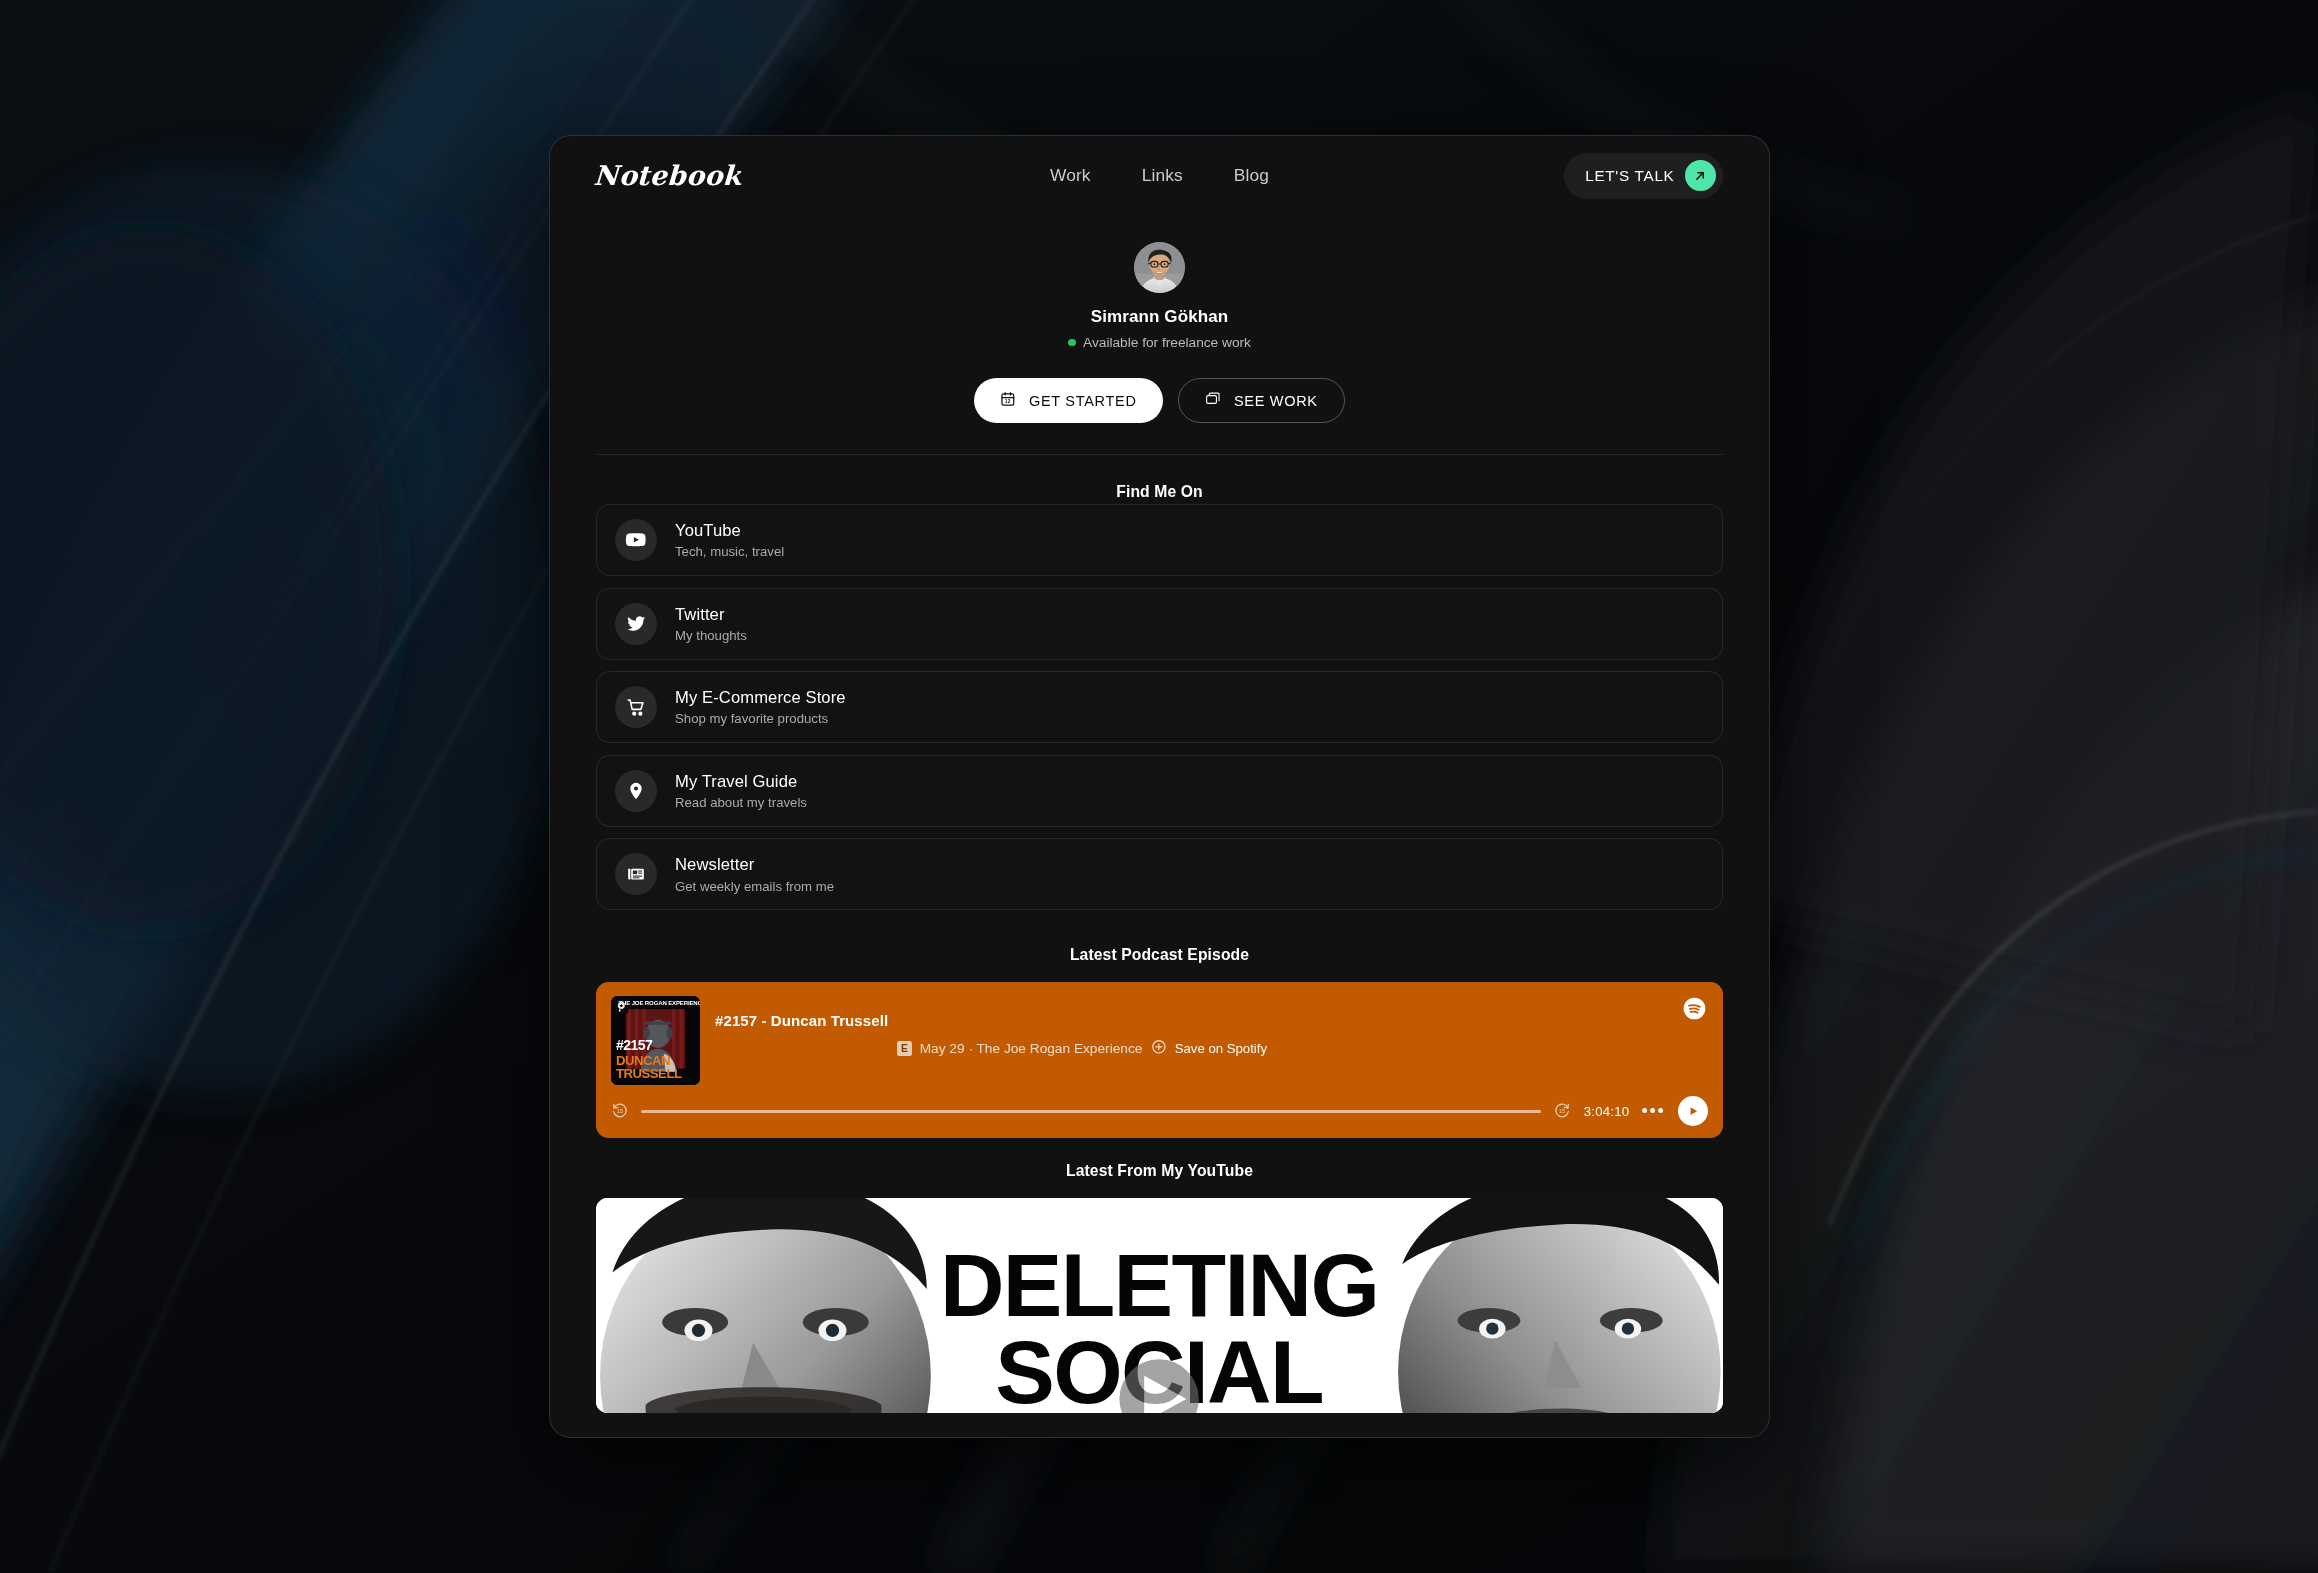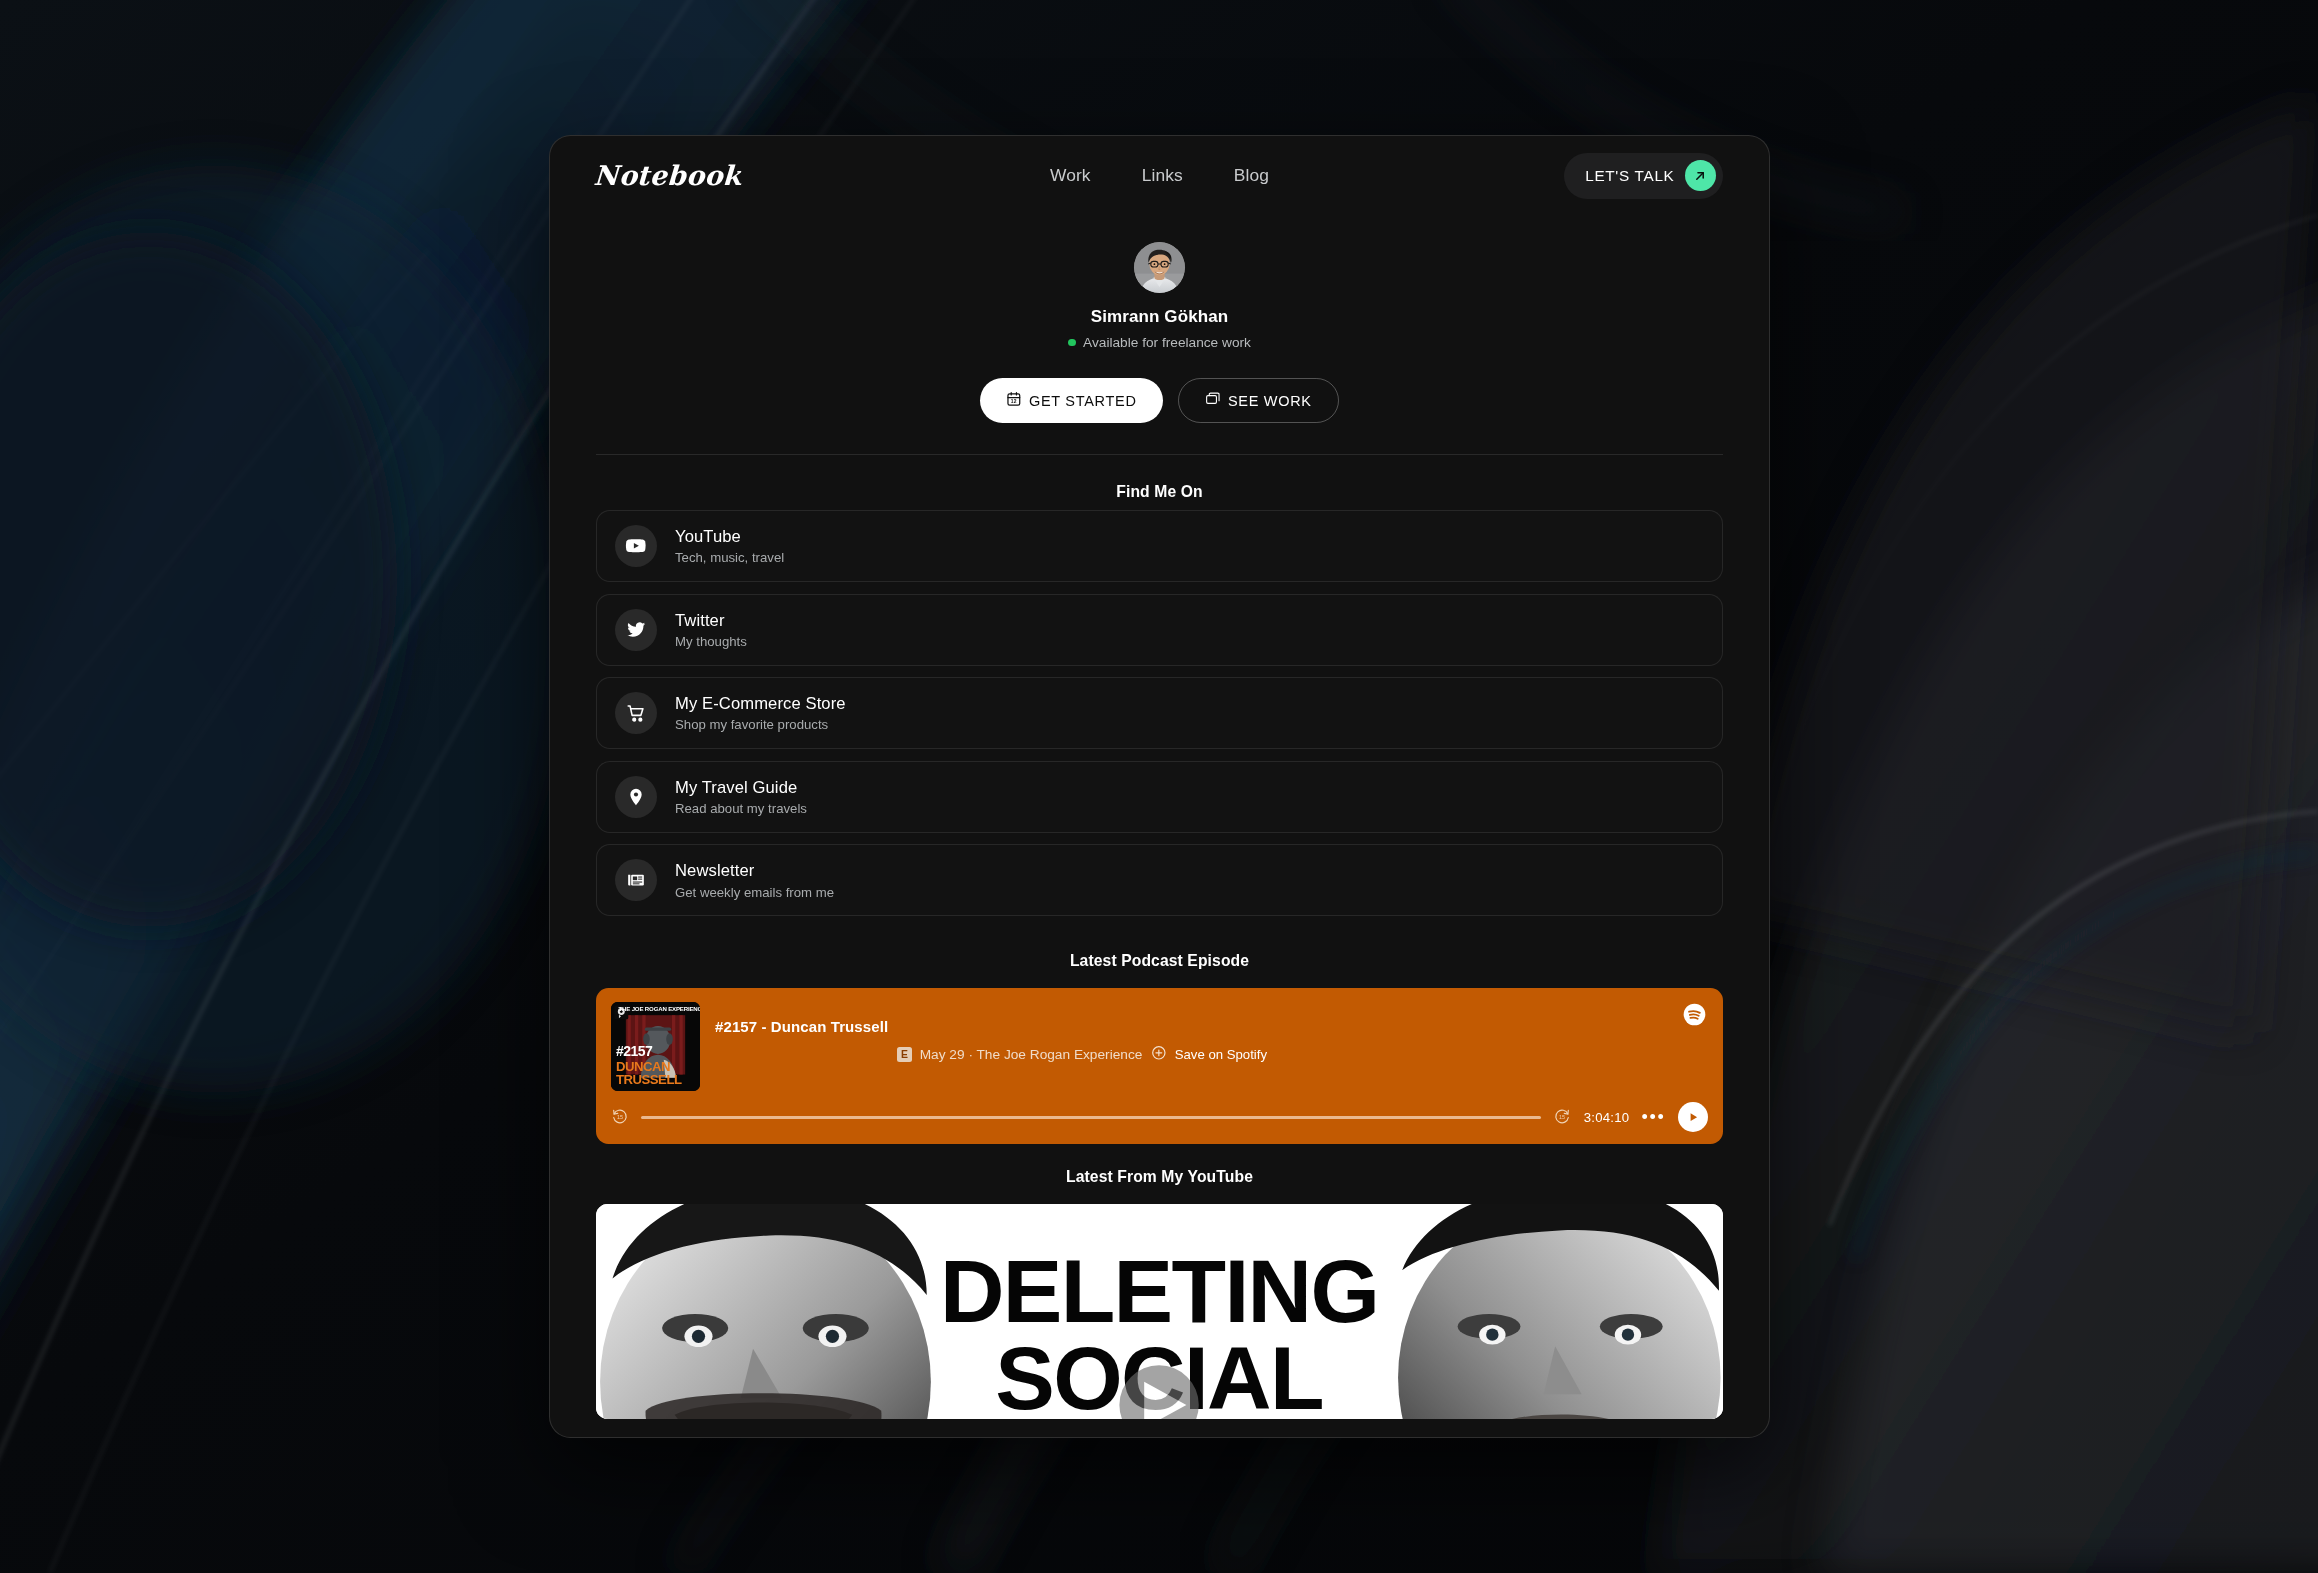--- a/index.html
+++ b/index.html
@@ -70,38 +70,38 @@
   }
   #availability {
     margin-top:8.3px; display:flex; align-items:center; gap:7.5px;
     font-size:13.7px; color:#b8bbbd;
   }
   #availability .dot { width:7.5px; height:7.5px; border-radius:50%; background:#22c55e; }
 
   
   #cta-row { display:flex; justify-content:center; gap:15.7px; margin-top:28px; }
   .cta {
-    display:flex; align-items:center; gap:7px;
+    display:flex; align-items:center; gap:13px;
     border-radius:827px; padding:12.4px 26px; cursor:pointer;
     font-size:14.5px; letter-spacing:0.7px;
   }
   .cta.primary { background:#ffffff; color:#0d0d0d; }
   .cta.secondary { background:transparent; color:#ffffff; border:0.8px solid rgba(255,255,255,0.28);text-align:right; }
 
   
   #divider { height:0.8px; background:rgba(255,255,255,0.10); margin:31px 0 0 0; }
 
   
   .section-title {
     text-align:center; font-size:15.7px; font-weight:700; color:#ffffff;
     letter-spacing:0.1px;
   }
 
   
-  #links-list { display:flex; flex-direction:column; gap:11.6px; margin-top:9px; }
+  #links-list { display:flex; flex-direction:column; gap:11.6px; margin-top:3px; }
   .link-card {
     display:flex; align-items:center; gap:18px;
     background:#121212;
     border:0.8px solid rgba(255,255,255,0.09);
     border-radius:14px; padding:14px 18px; cursor:pointer;
   }
   .link-icon {
     width:42px; height:42px; border-radius:50%; background:#292929;
     display:flex; align-items:center; justify-content:center; flex:none;
   }

